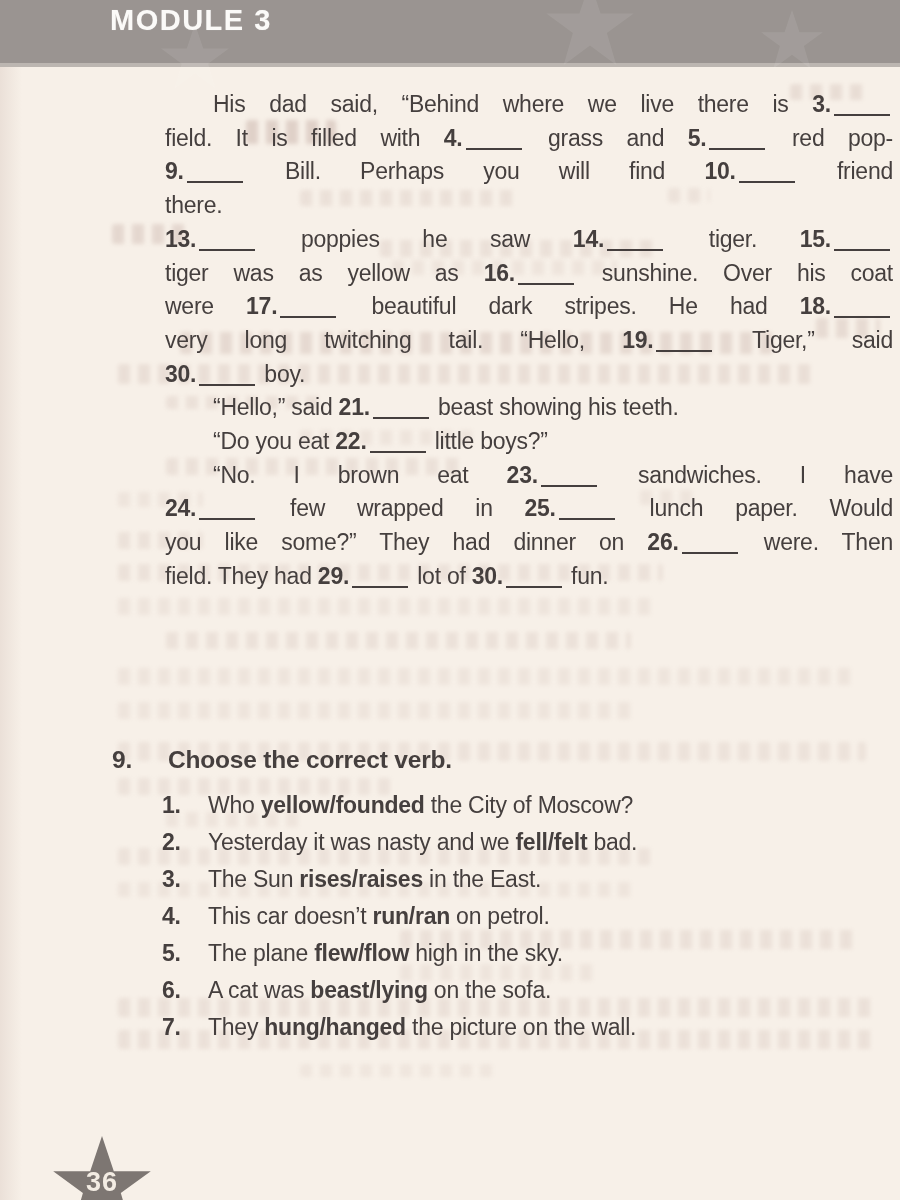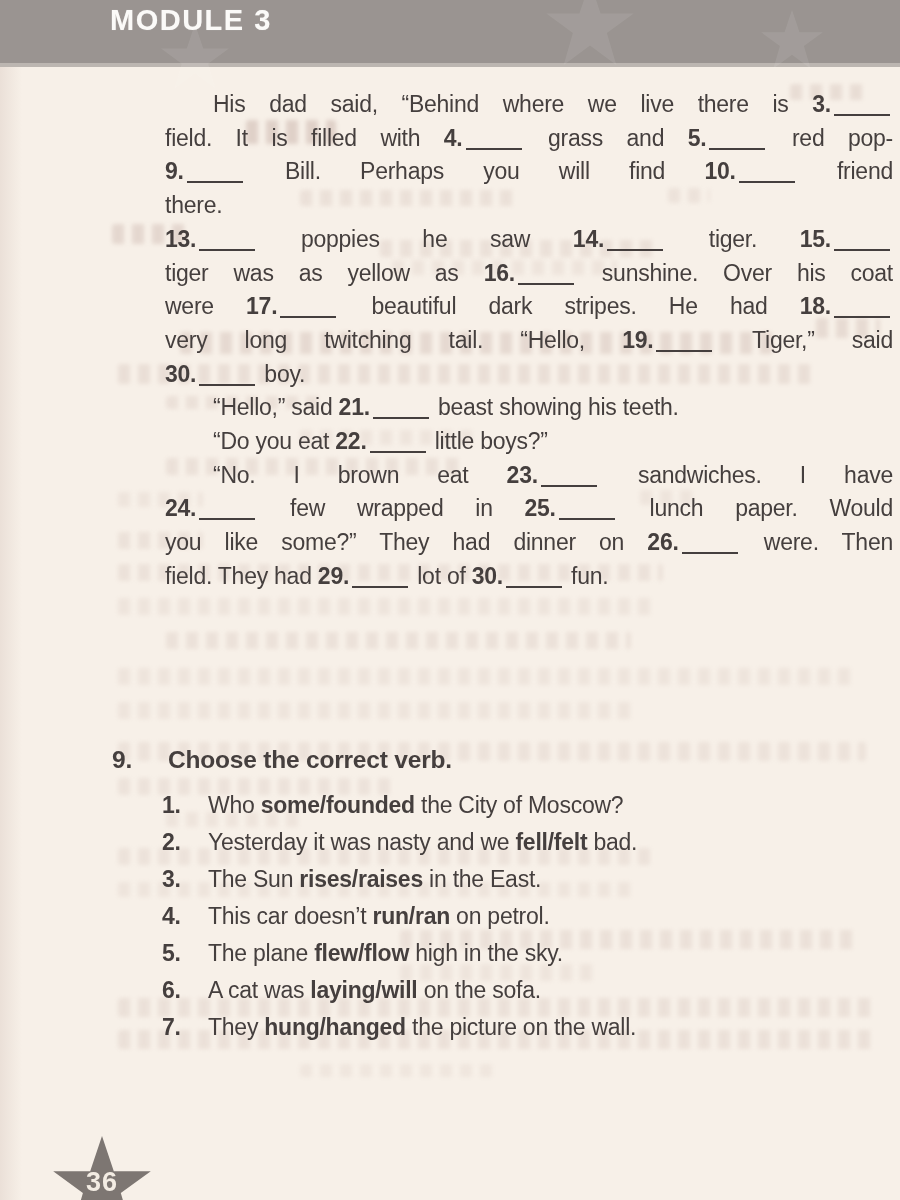--- a/index.html
+++ b/index.html
@@ -148,41 +148,41 @@
   </div>
 
 <div class="exercise">
   <div class="ex-head">
     <span>9.</span>
     <span>Choose the correct verb.</span>
   </div>
   <div class="items" id="items">
       <div class="item">
         <span class="item-num">1.</span>
-        <span><span>Who </span><strong class="choice">some/founded</strong><span> the City of Moscow?</span></span>
+        <span><span>Who </span><strong class="choice">yellow/founded</strong><span> the City of Moscow?</span></span>
       </div>
       <div class="item">
         <span class="item-num">2.</span>
         <span><span>Yesterday it was nasty and we </span><strong class="choice">fell/felt</strong><span> bad.</span></span>
       </div>
       <div class="item">
         <span class="item-num">3.</span>
         <span><span>The Sun </span><strong class="choice">rises/raises</strong><span> in the East.</span></span>
       </div>
       <div class="item">
         <span class="item-num">4.</span>
         <span><span>This car doesn’t </span><strong class="choice">run/ran</strong><span> on petrol.</span></span>
       </div>
       <div class="item">
         <span class="item-num">5.</span>
         <span><span>The plane </span><strong class="choice">flew/flow</strong><span> high in the sky.</span></span>
       </div>
       <div class="item">
         <span class="item-num">6.</span>
-        <span><span>A cat was </span><strong class="choice">laying/will</strong><span> on the sofa.</span></span>
+        <span><span>A cat was </span><strong class="choice">beast/lying</strong><span> on the sofa.</span></span>
       </div>
       <div class="item">
         <span class="item-num">7.</span>
         <span><span>They </span><strong class="choice">hung/hanged</strong><span> the picture on the wall.</span></span>
       </div>
     </div>
 </div>
 
 <div class="star-badge">
   <svg width="100" height="95" viewBox="0 0 100 95">

